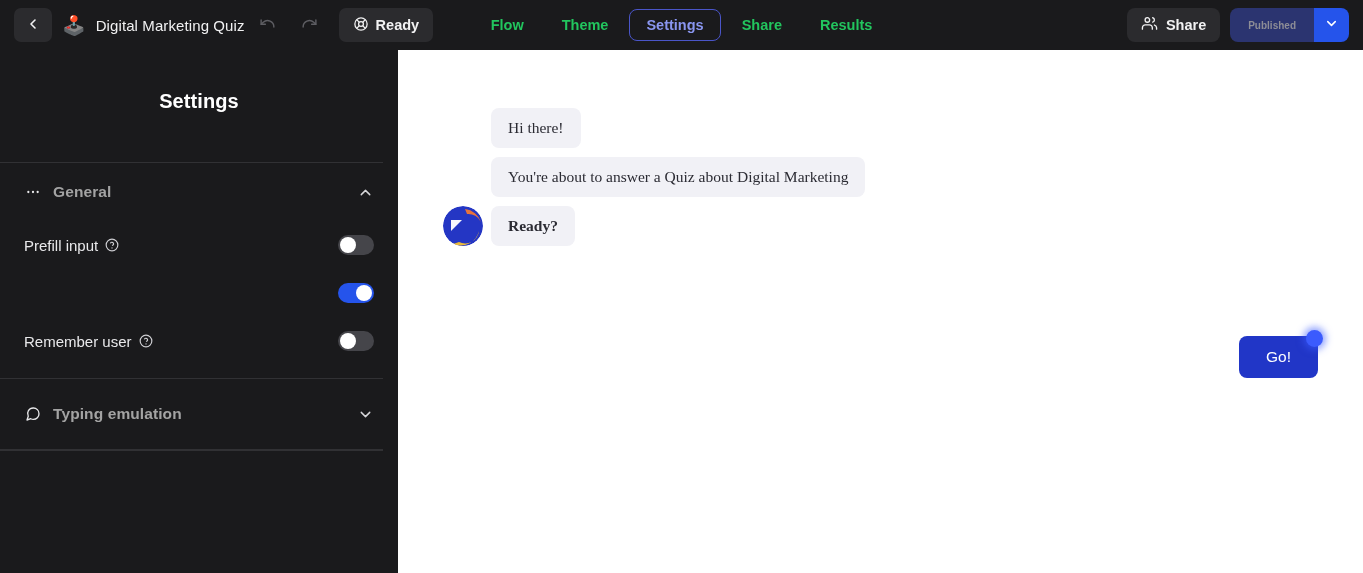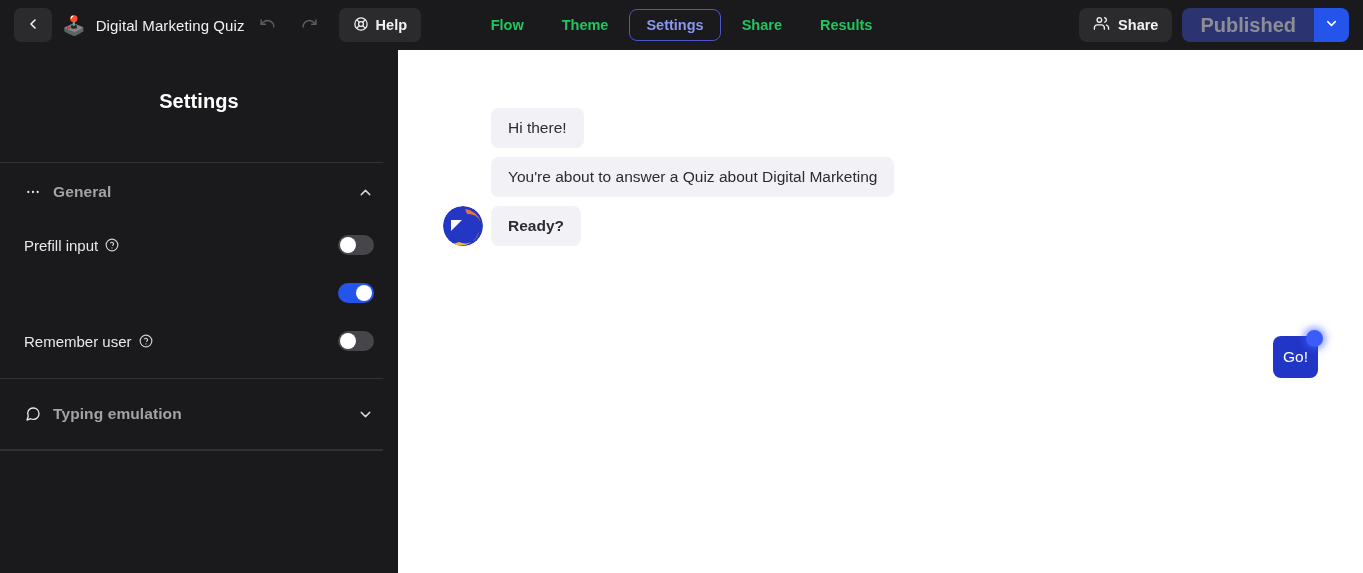--- a/index.html
+++ b/index.html
@@ -61,21 +61,21 @@
     position: relative; z-index: 2;
   }
   .share-btn {
     height: 34px; border-radius: 8px; background: #2b2b2e;
     color: #f2f2f3; font-size: 14.5px; font-weight: 700;
     display: flex; align-items: center; gap: 8px;
     padding: 0 14px; border: none; cursor: pointer;
   }
   .publish-group { display: flex; align-items: stretch; height: 34px; border-radius: 8px; overflow: hidden; }
   .publish-btn {
-    background: #2b3470; color: #8d8d96; font-size: 20px; font-weight: 700;
+    background: #2b3470; color: #8d8d96; font-size: 10px; font-weight: 700;
     padding: 16px 18px; display: flex; align-items: center; border: none; cursor: default;
   }
   .publish-caret {
     background: #2554eb; width: 35px;
     display: flex; align-items: center; justify-content: center;
     color: #fff; border: none; cursor: pointer;
   }
 
   
   .body { flex: 1; display: flex; min-height: 0; }
@@ -124,40 +124,40 @@
     background: #ffffff; transition: none;
   }
   .toggle.on { background: #2554eb; }
   .toggle.on .knob { left: 18px; }
 
   
   .chat {
     flex: 1; background: #ffffff; position: relative;
     padding: 58px 0 0 0; overflow: hidden;
   }
-  .chat-inner { padding-left: 45px; padding-right: 28px; }
+  .chat-inner { padding-left: 45px; padding-right: 28px; font-family: Liberation Serif, serif; }
   .msg-row { display: flex; align-items: flex-end; margin-bottom: 9px; }
   .avatar-slot { width: 48px; min-width: 48px; display: flex; align-items: flex-end; }
   .avatar {
     width: 40px; height: 40px; border-radius: 50%;
     overflow: hidden; flex: none;
   }
   .bubble {
     background: #f1f1f6; color: #2b2b33;
     border-radius: 8px; padding: 11px 17px;
     font-size: 15.5px; line-height: 1.15; white-space: nowrap;
   }
   .bubble.bold { font-weight: 700; }
 
   .go-wrap { position: absolute; right: 45px; top: 286px; }
   .go-btn {
     background: #2136c7; color: #ffffff;
     border-radius: 8px; border: none;
     font-size: 15.5px; font-weight: 400;
-    padding: 12px 10px; cursor: pointer; position: relative;
+    padding: 12px 27px; cursor: pointer; position: relative;
   }
   .go-dot {
     position: absolute; right: -5px; top: -6px;
     width: 17px; height: 17px; border-radius: 50%;
     background: #3b5bfd; box-shadow: 0 0 7px 3px rgba(59,91,253,.55);
   }
 </style>
 </head>
 <body>
 
@@ -199,21 +199,21 @@
         <span>
           <svg width="16" height="16" viewBox="0 0 24 24" fill="none" stroke="currentColor" stroke-width="1.9">
               <circle cx="12" cy="12" r="9.2"></circle>
               <circle cx="12" cy="12" r="3.6"></circle>
               <line x1="5.5" y1="5.5" x2="9.4" y2="9.4"></line>
               <line x1="14.6" y1="14.6" x2="18.5" y2="18.5"></line>
               <line x1="18.5" y1="5.5" x2="14.6" y2="9.4"></line>
               <line x1="9.4" y1="14.6" x2="5.5" y2="18.5"></line>
             </svg>
         </span>
-        <span>Help</span>
+        <span>Ready</span>
       </button>
     </div>
 
     <div class="hdr-center">
       <button class="tab">Flow</button>
       <button class="tab">Theme</button>
       <button class="tab active">Settings</button>
       <button class="tab">Share</button>
       <button class="tab">Results</button>
     </div>

